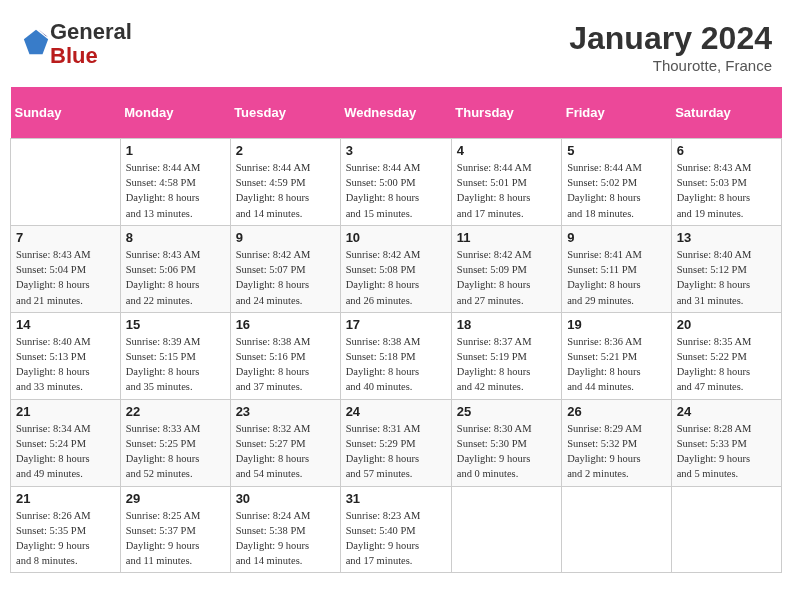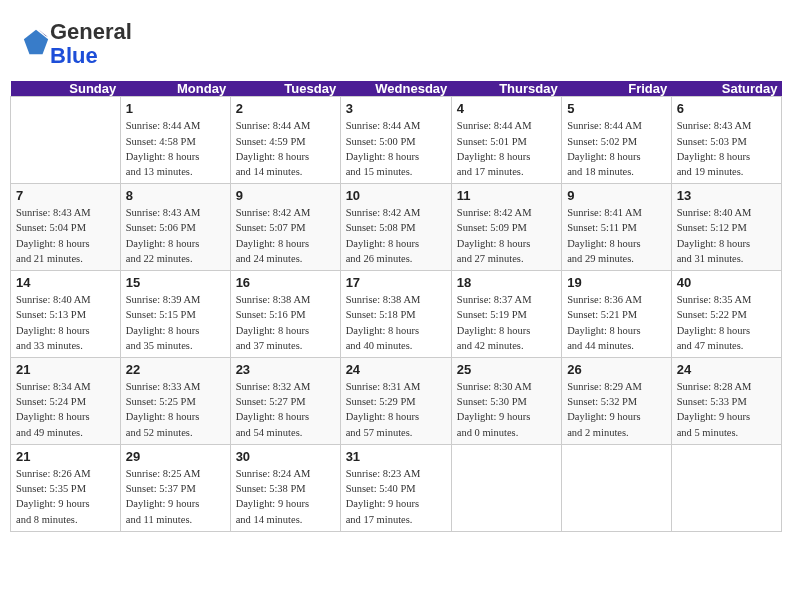--- a/index.html
+++ b/index.html
@@ -19,21 +19,21 @@
     .logo {
       display: flex;
       align-items: center;
     }
     .logo-text {
       font-size: 22px;
       font-weight: bold;
       line-height: 1.1;
     }
     .logo-general { color: #333; }
-    .logo-blue { color: #1d4ed8; }
+    .logo-blue { color: #b91c1c; }
     .logo-icon {
       width: 28px;
       height: 28px;
       margin-left: 2px;
     }
     .title-block {
       text-align: right;
     }
     .month-year {
       font-size: 32px;
@@ -44,24 +44,24 @@
       font-size: 15px;
       color: #555;
     }
     .calendar {
       width: 100%;
       border-collapse: collapse;
       margin-top: 8px;
       font-size: 11px;
     }
     .calendar th {
-      background: #4c1d95;
+      background: #ec4899;
       color: #fff;
-      padding: 0 4px;
-      text-align: right;
+      padding: 18px 4px;
+      text-align: left;
       font-size: 13px;
       font-weight: bold;
     }
     .calendar td {
       border: 1px solid #ccc;
       vertical-align: top;
       padding: 4px 5px;
       width: 113px;
       min-height: 80px;
       background: #fff;
@@ -97,20 +97,24 @@
         <polygon points="18,2 28,10 25,8" fill="#1a237e"></polygon>
       </svg>
     </div>
     <div>
       <div class="logo-text">
         <span class="logo-general">General</span><br>
         <span class="logo-blue">Blue</span>
       </div>
     </div>
   </div>
+  <div class="title-block">
+    <div class="month-year">January 2024</div>
+    <div class="location">Thourotte, France</div>
+  </div>
 </div>
 
 <table class="calendar">
   <thead>
     <tr>
     <th>Sunday</th>
         <th>Monday</th>
         <th>Tuesday</th>
         <th>Wednesday</th>
         <th>Thursday</th>
@@ -195,21 +199,21 @@
         </td>
         <td>
           <div class="day-number">18</div>
           <div class="day-detail">Sunrise: 8:37 AM<br>Sunset: 5:19 PM<br>Daylight: 8 hours<br>and 42 minutes.</div>
         </td>
         <td>
           <div class="day-number">19</div>
           <div class="day-detail">Sunrise: 8:36 AM<br>Sunset: 5:21 PM<br>Daylight: 8 hours<br>and 44 minutes.</div>
         </td>
         <td>
-          <div class="day-number">40</div>
+          <div class="day-number">20</div>
           <div class="day-detail">Sunrise: 8:35 AM<br>Sunset: 5:22 PM<br>Daylight: 8 hours<br>and 47 minutes.</div>
         </td>
       </tr>
       <tr class="row-alt">
         <td>
           <div class="day-number">21</div>
           <div class="day-detail">Sunrise: 8:34 AM<br>Sunset: 5:24 PM<br>Daylight: 8 hours<br>and 49 minutes.</div>
         </td>
         <td>
           <div class="day-number">22</div>

